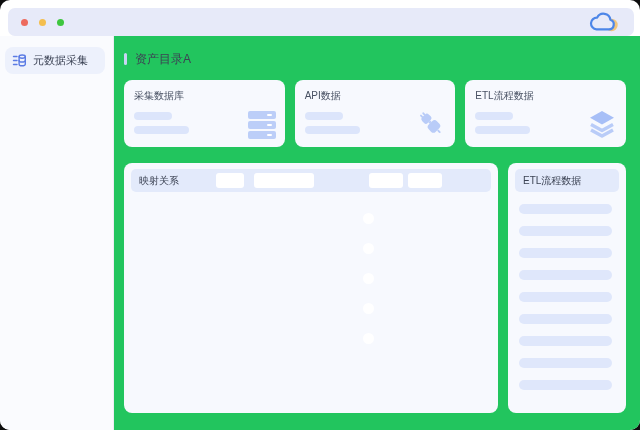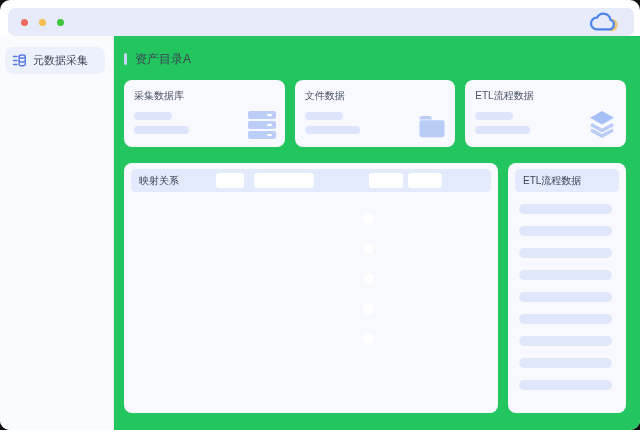--- a/index.html
+++ b/index.html
@@ -107,32 +107,38 @@
               <rect x="0" y="0" width="28" height="8" rx="2" fill="#BCCEF8"></rect>
               <rect x="0" y="10" width="28" height="8" rx="2" fill="#BCCEF8"></rect>
               <rect x="0" y="20" width="28" height="8" rx="2" fill="#BCCEF8"></rect>
               <rect x="19" y="3" width="5" height="2" rx="1" fill="#fff"></rect>
               <rect x="19" y="13" width="5" height="2" rx="1" fill="#fff"></rect>
               <rect x="19" y="23" width="5" height="2" rx="1" fill="#fff"></rect>
             </svg>
           </span>
         </div>
 
-
         <div class="card">
-          <div class="card-title">文件数据</div>
+          <div class="card-title">API数据</div>
           <div class="bar b1"></div>
           <div class="bar b2"></div>
           <span class="card-icon">
-            <svg width="28" height="25" viewBox="0 0 28 25" fill="#B9CCF8">
-              <path d="M1.5 4.5 a2.5 2.5 0 0 1 2.5 -2.5 h7.2 a2.3 2.3 0 0 1 2.2 1.6 l0.6 1.9 h-12.5 Z"></path>
-              <rect x="1.5" y="6.2" width="25" height="17" rx="2.4"></rect>
+            <svg width="30" height="30" viewBox="0 0 30 30" fill="#B9CCF8">
+              <g transform="rotate(-45 15 15)">
+                <rect x="13" y="1" width="1.8" height="3.6" rx="0.9"></rect>
+                <rect x="16.2" y="1" width="1.8" height="3.6" rx="0.9"></rect>
+                <rect x="10.8" y="4" width="9.4" height="8" rx="2.6"></rect>
+                <rect x="14.2" y="12" width="2.6" height="2"></rect>
+                <rect x="9.6" y="13.8" width="11.6" height="10" rx="3.4"></rect>
+                <rect x="14.5" y="23.8" width="1.9" height="4" rx="0.95"></rect>
+              </g>
             </svg>
           </span>
         </div>
+
 
         <div class="card">
           <div class="card-title">ETL流程数据</div>
           <div class="bar b1"></div>
           <div class="bar b2"></div>
           <span class="card-icon">
             <svg width="30" height="30" viewBox="0 0 30 30" fill="none">
               <polygon points="15,2 27,8.8 15,15.6 3,8.8" fill="#A7BFF7"></polygon>
               <path d="M4 15.5 L15 21.5 L26 15.5" stroke="#B9CCF8" stroke-width="3.4" stroke-linejoin="round"></path>
               <path d="M4 21 L15 27 L26 21" stroke="#B9CCF8" stroke-width="3.4" stroke-linejoin="round"></path>

